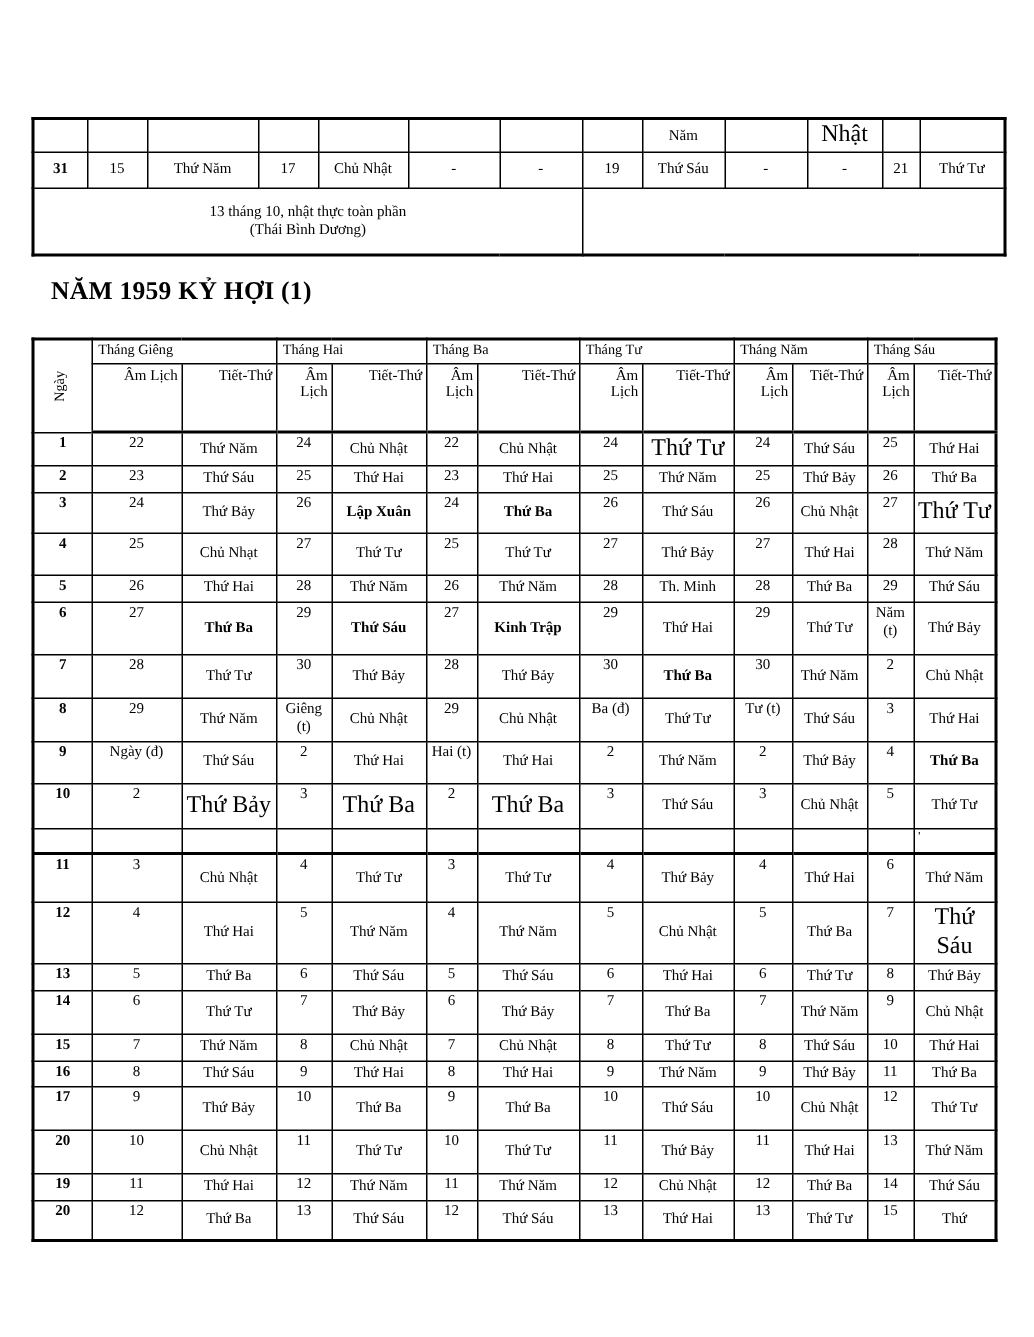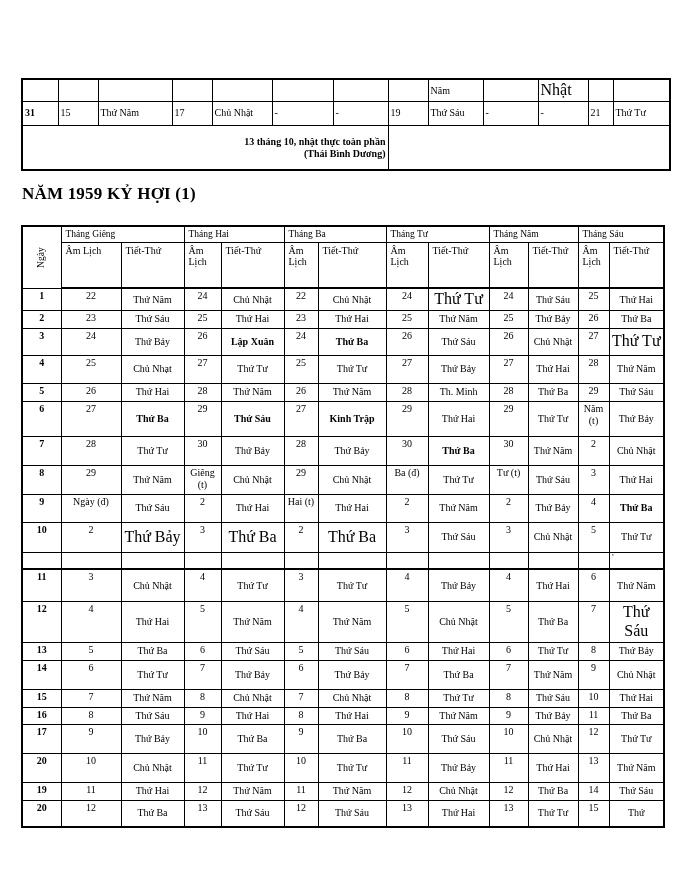--- a/index.html
+++ b/index.html
@@ -17,29 +17,29 @@
     border: 1px solid #000;
     padding: 1px 2px;
     font-size: 10px;
     line-height: 1.18;
     overflow: hidden;
     word-wrap: break-word;
   }
   .top-table { position: absolute; left: 21px; top: 78px; width: 648px; border: 2px solid #000; }
   .main-table { position: absolute; left: 21px; top: 225px; width: 642px; border: 2px solid #000; }
   .title {
-    position: absolute; left: 22px; top: 184px; margin: 0;
+    position: absolute; left: 34px; top: 184px; margin: 0;
     font-size: 17px; font-weight: bold; letter-spacing: 0.2px;
   }
   .b { font-weight: bold; }
   .lg { font-size: 16px; }
-  td.center { text-align: left; vertical-align: middle; }
-  .note-cell { text-align: right; vertical-align: middle; font-size: 10px; font-weight: bold; }
+  td.center { text-align: center; vertical-align: middle; }
+  .note-cell { text-align: center; vertical-align: middle; font-size: 10px; }
   .month-cell { font-size: 9.5px; vertical-align: middle; padding-left: 4px; }
-  .sub-cell { font-size: 10px; vertical-align: top; padding-left: 4px; padding-top: 2px; }
+  .sub-cell { font-size: 10px; vertical-align: top; padding-left: 4px; padding-top: 2px; text-align: right; }
   .ngay-cell { vertical-align: middle; text-align: center; }
   .vert { display: inline-block; transform: rotate(-90deg); font-size: 9.5px; white-space: nowrap; }
   .n-cell { font-weight: bold; text-align: center; vertical-align: top; }
   .am-cell { text-align: center; vertical-align: top; }
   .tiet-cell { text-align: center; vertical-align: middle; }
   #sub-row td { border-bottom: 2px solid #000; }
   tr.spacer-bottom td { border-bottom: 2px solid #000; }
   .mark-cell { text-align: left; vertical-align: top; font-size: 8px; line-height: 1; }
 </style>
 </head>

